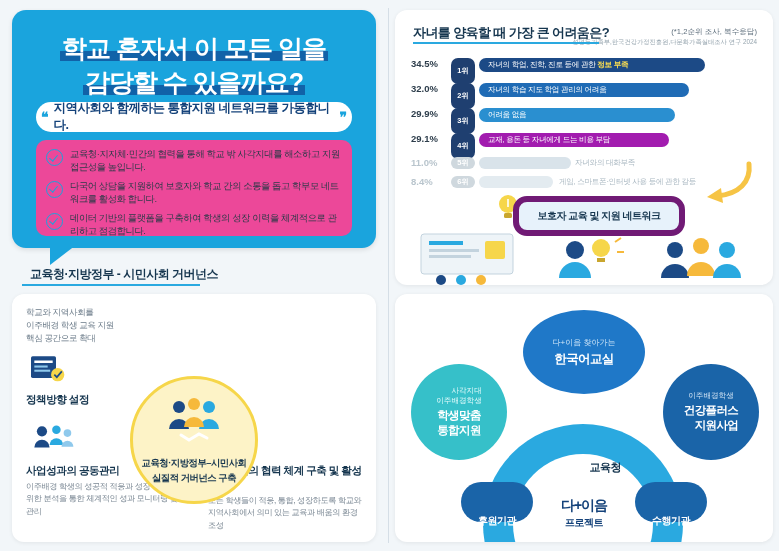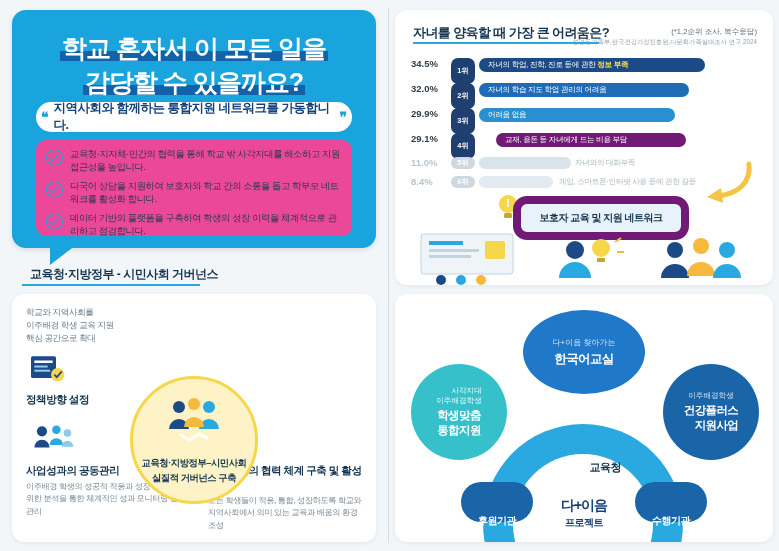--- a/index.html
+++ b/index.html
@@ -115,30 +115,30 @@
     background:#1f3f70;color:#fff;font-size:7.4px;font-weight:bold;
     display:flex;align-items:center;justify-content:center;
   }
   .brank.dim{background:#cfd8de;color:#ffffff;}
   .bbar{
     position:absolute;left:68px;top:0;height:14px;border-radius:7px;background:#1c4a86;
     display:flex;align-items:center;padding-left:9px;box-sizing:border-box;
   }
   .bbar.c2{background:#1f6bb5;}
   .bbar.c3{background:#2a8fd0;}
-  .bbar.c4{background:#701a75;margin-left:17px;}
+  .bbar.c4{background:#a21caf;}
   .bbar.c5{background:#d9e3ea;}
   .bbar.c6{background:#e3ebf0;}
   .blabel{font-size:7.6px;color:#ffffff;letter-spacing:-0.3px;white-space:nowrap;}
   .blabel.dark{color:#aab8c2;}
   .blabel .hi{color:#ffe14f;font-weight:bold;}
 
   .netbox{
     position:absolute;left:118px;top:186px;width:160px;height:28px;
-    background:#e7f2fb;border:8px solid #701a75;border-radius:14px;
+    background:#e7f2fb;border:6px solid #701a75;border-radius:14px;
     display:flex;align-items:center;justify-content:center;
   }
   .netbox span{font-size:10px;font-weight:bold;color:#16364f;letter-spacing:-0.5px;}
   .bulb{position:absolute;left:100px;top:182px;}
 
   .thumb{position:absolute;top:222px;width:100px;text-align:center;}
   .t1{left:22px;} .t2{left:140px;} .t3{left:256px;}
   .thumb .cap{font-size:8.2px;color:#4a5a68;line-height:1.4;letter-spacing:-0.4px;margin-top:4px;}
 
   

